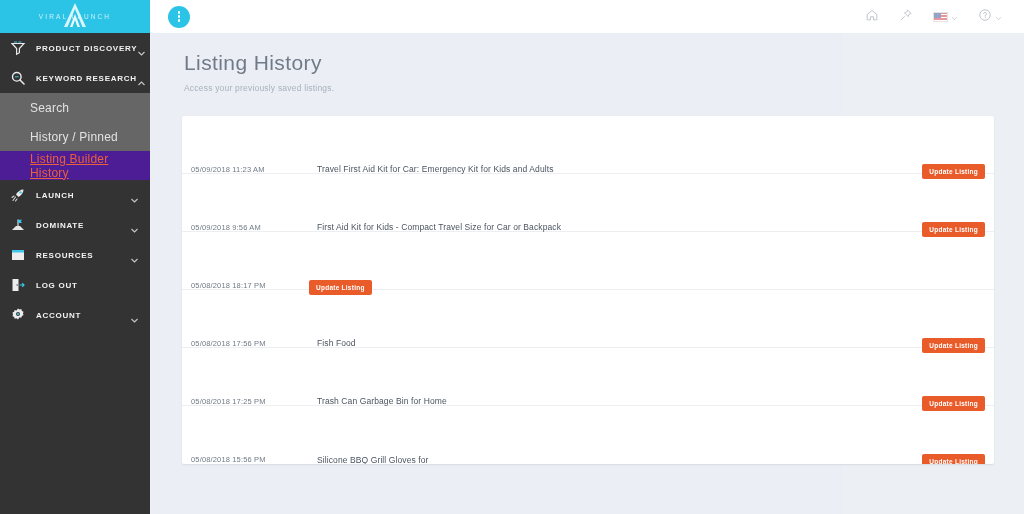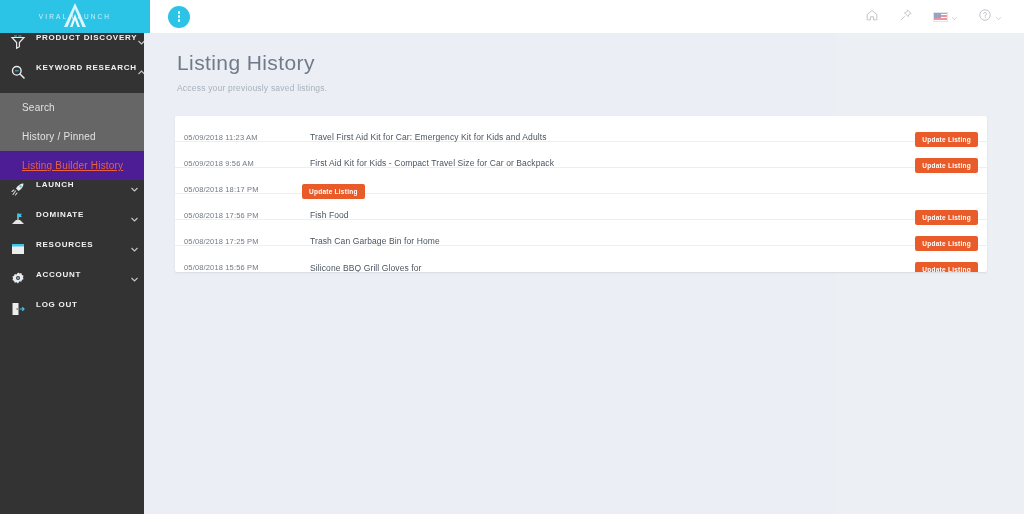--- a/index.html
+++ b/index.html
@@ -24,37 +24,37 @@
   }
   #brand .brand-text {
     font-size: 6.5px; letter-spacing: 2.1px; color: #cdeff9;
     font-weight: 400; white-space: nowrap;
   }
   #brand .brand-arrow {
     position: absolute; left: 50%; top: 50%;
     transform: translate(-50%, -50%);
   }
   .nav-item {
-    height: 30px; display: flex; 
+    height: 30px; display: flex; align-items: center;
     padding: 0 11px 0 9px; cursor: pointer; position: relative;
   }
   .nav-item .nav-ico {
     width: 18px; height: 18px; flex: 0 0 18px;
     display: flex; align-items: center; justify-content: center;
     margin-right: 9px;
   }
   .nav-item .nav-label {
     font-size: 8px; font-weight: 700; letter-spacing: .75px;
     color: #f2f2f2; flex: 1 1 auto; white-space: nowrap;
   }
   .nav-item .chev { width: 9px; height: 9px; flex: 0 0 9px; opacity: .85; }
   .submenu { background: #666666; }
   .sub-item {
     height: 29px; display: flex; align-items: center;
-    padding-left: 22px; font-size: 10px; color: #e2e2e2;
+    padding-left: 30px; font-size: 12px; color: #e2e2e2;
     letter-spacing: .2px; cursor: pointer;
   }
   .sub-item.active {
     background: #4c1d95; color: #e8603c;
     text-decoration: underline;
   }
 
   
   #header {
     position: absolute; left: 150px; top: 0;
@@ -94,38 +94,38 @@
     display: block; height: 1.43px; background: #d4424a;
   }
   .flag .stripes span:nth-child(even) { background: #ffffff; }
   .flag .canton {
     position: absolute; left: 0; top: 0; width: 6.5px; height: 5.7px;
     background: #3c5a99;
   }
 
   
   #main {
-    position: absolute; left: 144px; top: 33px;
+    position: absolute; left: 151px; top: 33px;
     width: 691px; height: 481px; background: #ebeff5;
   }
   #page-title {
     margin: 18px 0 0 33px; font-size: 21px; font-weight: 300;
     color: #707a88; letter-spacing: .4px;
   }
   #page-sub {
     margin: 8px 0 0 33px; font-size: 8.5px; color: #a8b1bd; letter-spacing: .2px;
   }
   #card {
     margin: 23px 0 0 31px; width: 812px; background: #ffffff;
     border-radius: 2px; box-shadow: 0 1px 2px rgba(40,50,70,.10);
     overflow: hidden;
   }
   .row {
     display: flex; align-items: center; height: 26px;
-    border-bottom: 1px solid #eceef1; padding: 17px 0 0 9px;
+    border-bottom: 1px solid #eceef1; padding: 17px 0 0 9px; margin-top: 32px;
   }
   .row:last-child { border-bottom: none; }
   .row .cell-date {
     width: 118px; flex: 0 0 118px; font-size: 7.5px;
     color: #707a86; letter-spacing: .15px;
   }
   .row .cell-title {
     flex: 1 1 auto; font-size: 8.5px; color: #4a5460;
     letter-spacing: .1px; padding-left: 8px;
   }
@@ -237,43 +237,43 @@
       <span class="chev">
         <svg width="9" height="9" viewBox="0 0 9 9">
             <path d="M1.5 3 L4.5 6 L7.5 3" fill="none" stroke="#e0e0e0" stroke-width="1.1"></path>
           </svg>
       </span>
     </div>
 
     <div class="nav-item">
       <span class="nav-ico">
         <svg width="16" height="16" viewBox="0 0 16 16">
+          <rect x="2.5" y="2" width="6" height="12" fill="#ededed"></rect>
+          <circle cx="7.2" cy="8" r=".8" fill="#555"></circle>
+          <path d="M9.5 8 h4.5 M12.2 6.2 L14 8 L12.2 9.8" stroke="#3ec6e8" stroke-width="1.2" fill="none"></path>
+        </svg>
+      </span>
+      <span class="nav-label">LOG OUT</span>
+      <span class="chev"></span>
+    </div>
+
+    <div class="nav-item">
+      <span class="nav-ico">
+        <svg width="16" height="16" viewBox="0 0 16 16">
           <path d="M8 1.4l1.5 1.1 1.8-.4.6 1.8 1.7.8-.7 1.7.7 1.7-1.7.8-.6 1.8-1.8-.4L8 12.4l-1.5-1.1-1.8.4-.6-1.8L2.4 9l.7-1.7L2.4 5.6l1.7-.8.6-1.8 1.8.4z" fill="#ebebeb"></path>
           <circle cx="8" cy="7" r="2" fill="#3b3b3b"></circle>
           <circle cx="8" cy="7" r="1.1" fill="#3ec6e8"></circle>
         </svg>
       </span>
       <span class="nav-label">ACCOUNT</span>
       <span class="chev">
         <svg width="9" height="9" viewBox="0 0 9 9">
             <path d="M1.5 3 L4.5 6 L7.5 3" fill="none" stroke="#e0e0e0" stroke-width="1.1"></path>
           </svg>
       </span>
-    </div>
-
-    <div class="nav-item">
-      <span class="nav-ico">
-        <svg width="16" height="16" viewBox="0 0 16 16">
-          <rect x="2.5" y="2" width="6" height="12" fill="#ededed"></rect>
-          <circle cx="7.2" cy="8" r=".8" fill="#555"></circle>
-          <path d="M9.5 8 h4.5 M12.2 6.2 L14 8 L12.2 9.8" stroke="#3ec6e8" stroke-width="1.2" fill="none"></path>
-        </svg>
-      </span>
-      <span class="nav-label">LOG OUT</span>
-      <span class="chev"></span>
     </div>
   </nav>
 
   <header id="header">
     <div id="logo-block">
       <div id="logo-circle">
         <i></i>
           <i></i>
           <i></i>
       </div>

